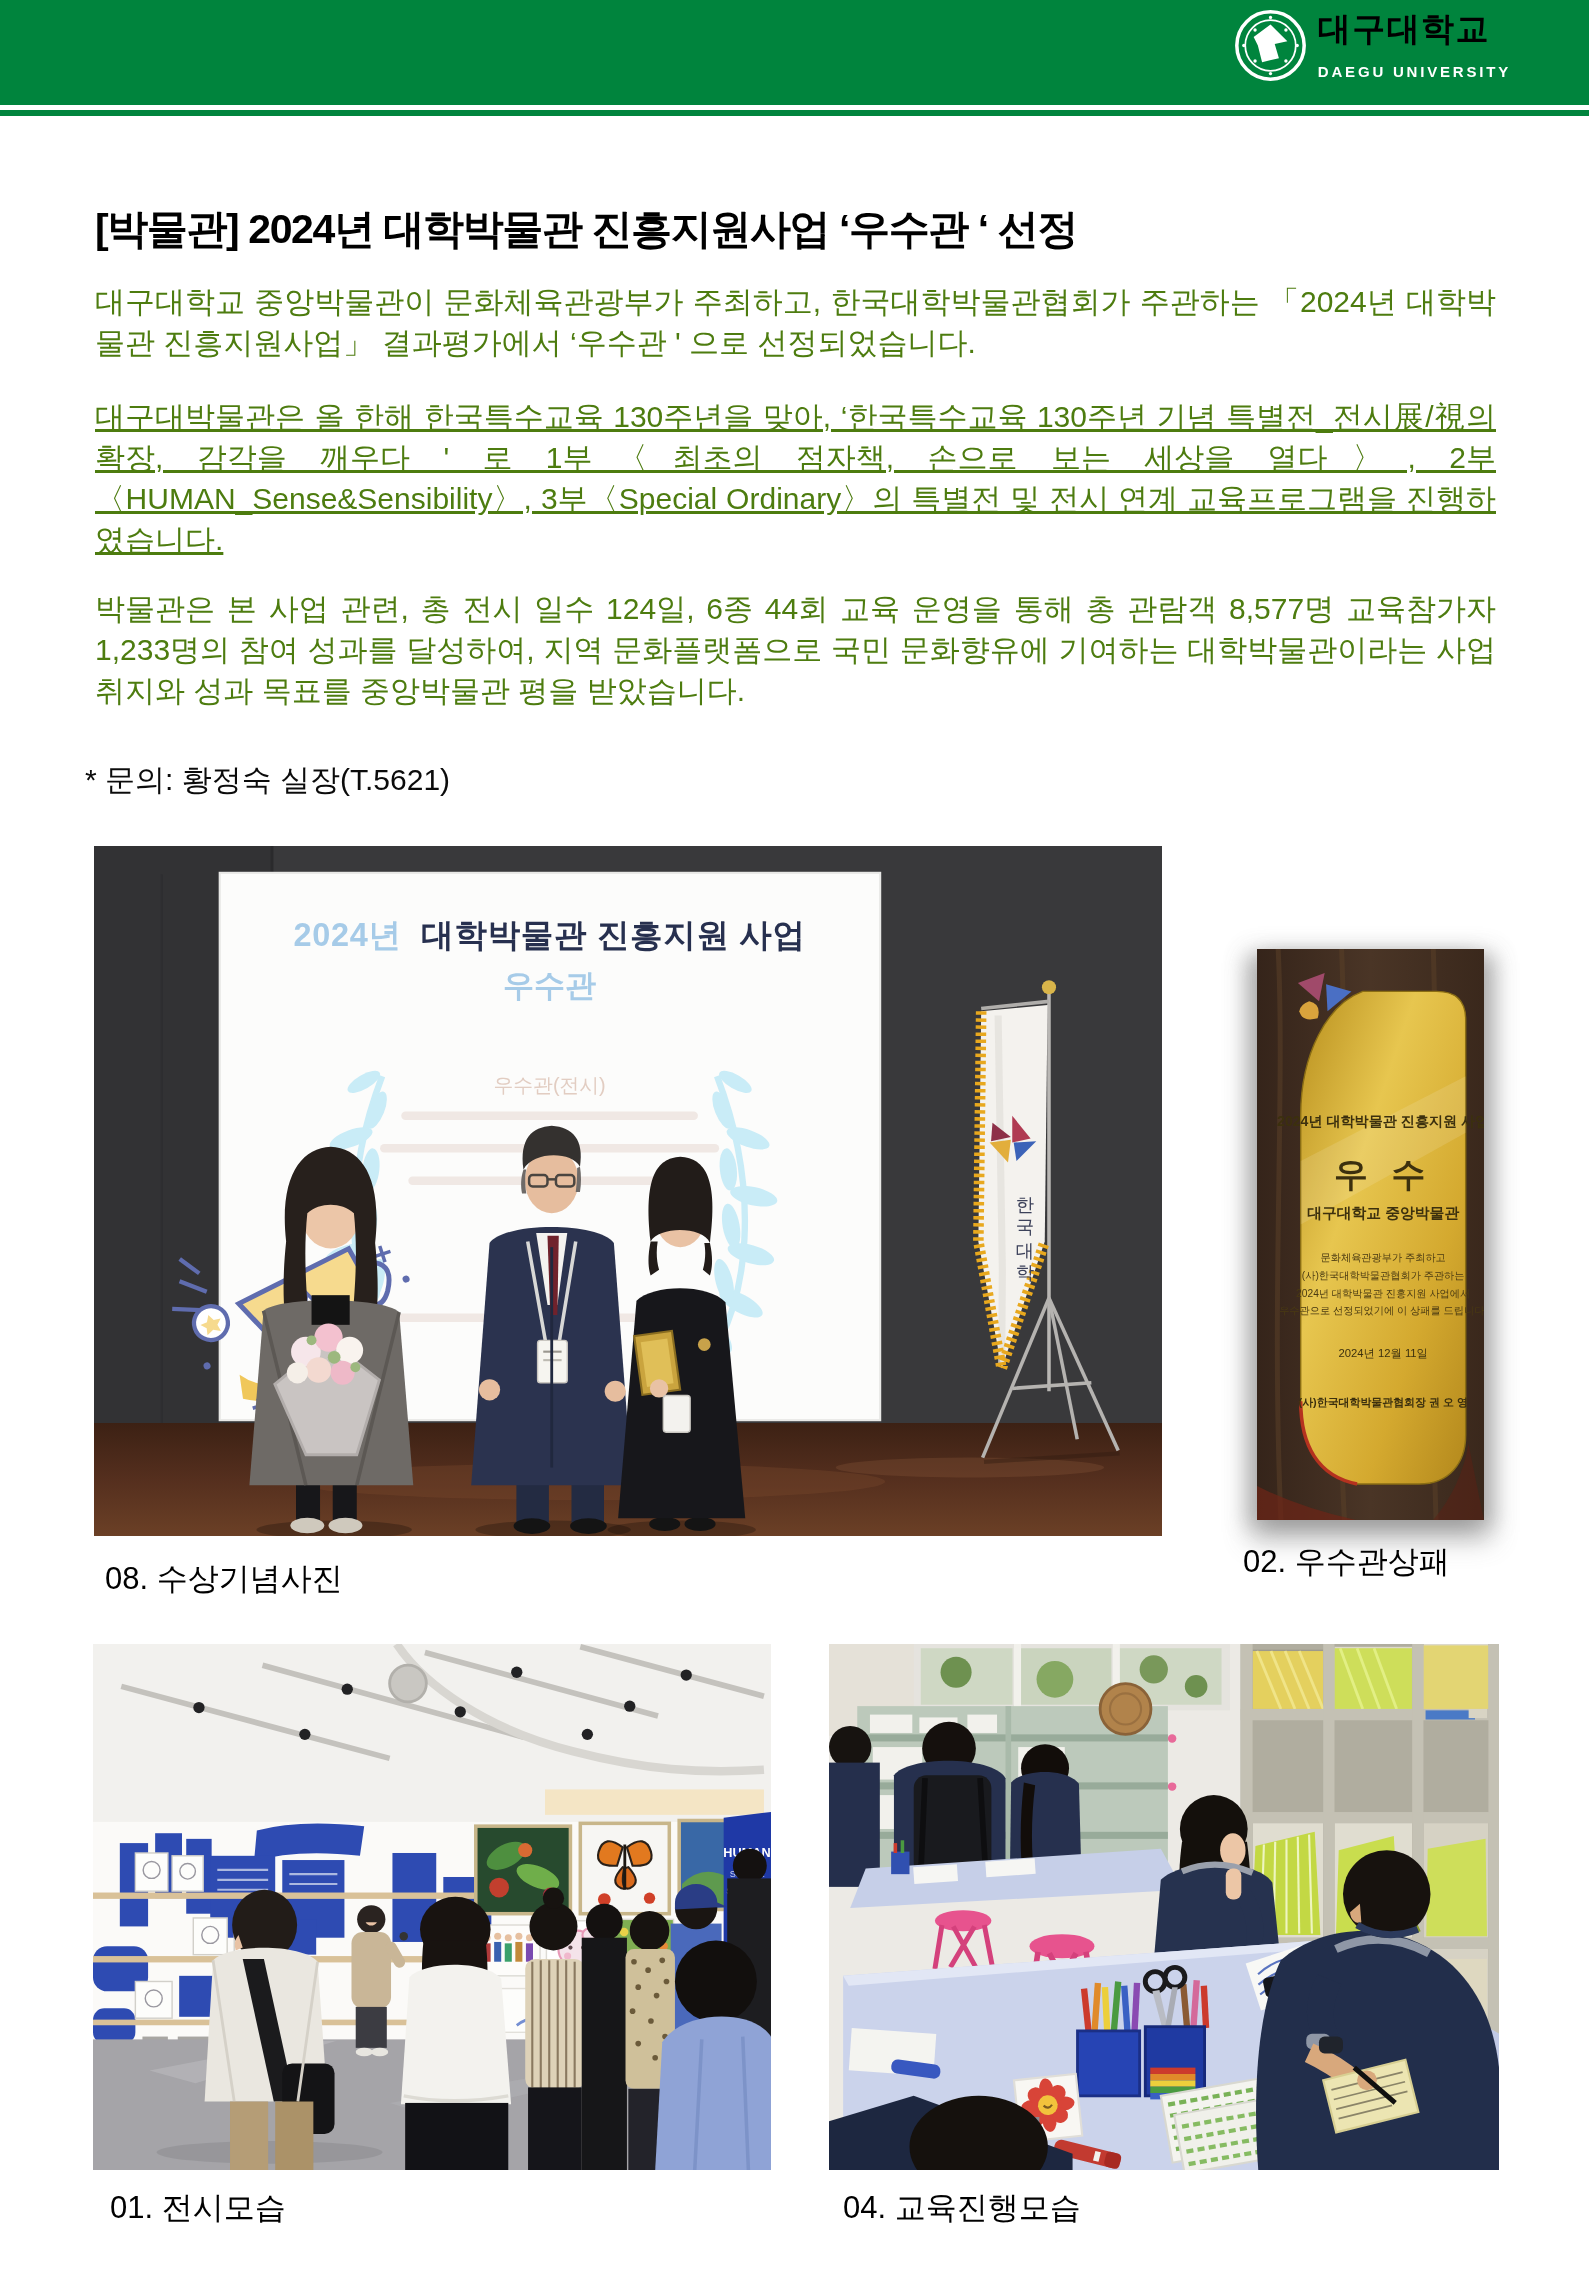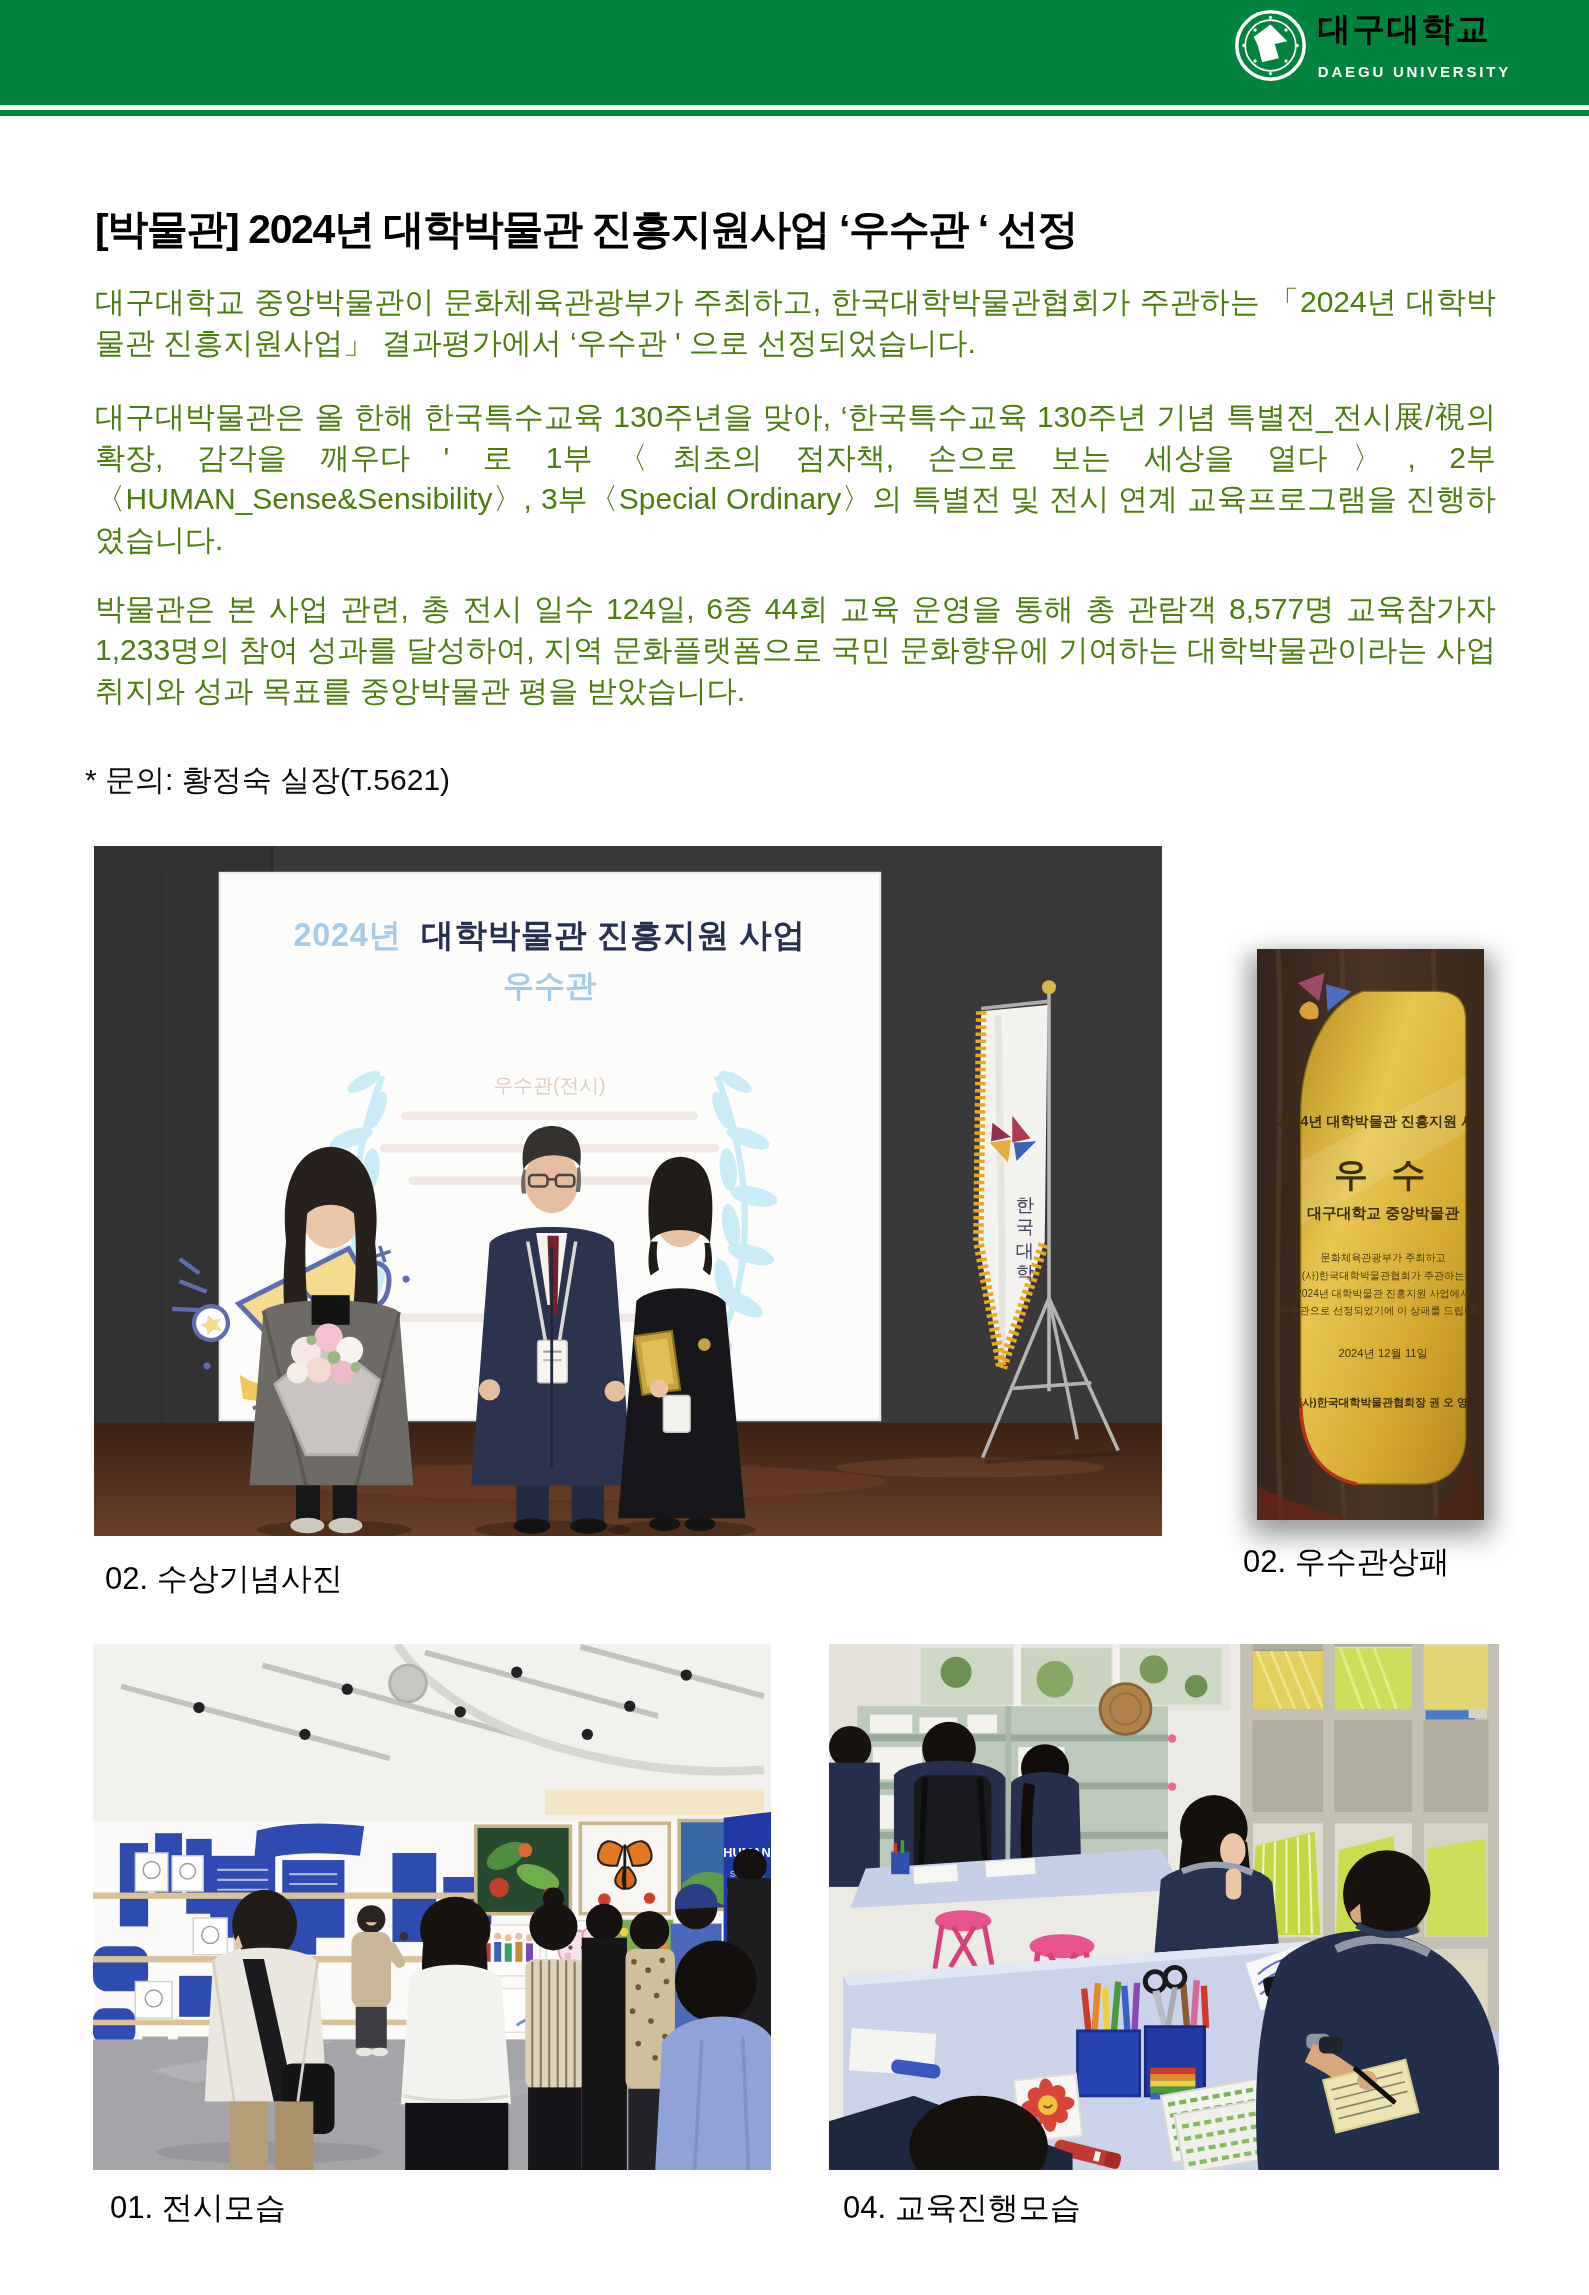--- a/index.html
+++ b/index.html
@@ -14,21 +14,21 @@
   .brand-seal{width:73px;height:73px;}
   .brand-text{display:flex;flex-direction:column;justify-content:center;}
   .brand-ko{font-size:33px;font-weight:bold;color:#000000;letter-spacing:1.4px;line-height:37px;}
   .brand-en{font-size:15px;font-weight:bold;color:#ffffff;letter-spacing:2.8px;margin-top:16px;}
   
   .title{position:absolute;left:95px;top:177px;width:1413px;font-size:41px;line-height:51px;
     font-weight:800;color:#000000;letter-spacing:-1.4px;white-space:nowrap;}
   .body-text{position:absolute;left:95px;width:1401px;font-size:30px;line-height:41px;
     text-align:justify;color:#4d7c0f;margin:0;}
   #p1{top:281px;}
-  #p2{top:396px;}
+  #p2{top:396px;text-decoration:underline;}
   #p3{top:588px;}
   .contact{position:absolute;left:85px;top:760px;font-size:30px;color:#0b0b0b;}
   
   .photo{position:absolute;overflow:hidden;background:#c4b5fd;}
   .photo svg{display:block;width:100%;height:100%;font-family:inherit;}
   #photo1{left:94px;top:846px;width:1068px;height:690px;}
   #photo2{left:1257px;top:949px;width:227px;height:571px;
     box-shadow:0 12.7px 24px 7px rgba(110,110,110,.45),
                -11.3px 5.7px 18.4px rgba(140,140,140,.35),
                11.3px 5.7px 18.4px rgba(140,140,140,.35);}
@@ -298,21 +298,21 @@
           <text x="179" y="467">(사)한국대학박물관협회가 주관하는</text>
           <text x="179" y="492">2024년 대학박물관 진흥지원 사업에서</text>
           <text x="179" y="517">우수관으로 선정되었기에 이 상패를 드립니다.</text>
         </g>
         <text x="179" y="578" text-anchor="middle" font-size="16" fill="#3c300e">2024년 12월 11일</text>
         <text x="179" y="646" text-anchor="middle" font-size="15.5" font-weight="bold" fill="#3c300e">(사)한국대학박물관협회장 권 오 영</text>
       </g>
     </svg>
   </figure>
 
-  <div class="caption" id="cap1">02. 수상기념사진</div>
+  <div class="caption" id="cap1">08. 수상기념사진</div>
   <div class="caption" id="cap2">02. 우수관상패</div>
 
   <figure class="photo" id="photo3" style="margin:0;">
     <svg viewBox="0 0 960 745" preserveAspectRatio="none">
 
       <rect width="960" height="262" fill="#f2f1ee"></rect>
       <g stroke="#c4c2bd" stroke-width="8" fill="none">
         <line x1="40" y1="60" x2="420" y2="162"></line>
         <line x1="240" y1="30" x2="610" y2="132"></line>
         <line x1="470" y1="12" x2="800" y2="102"></line>

